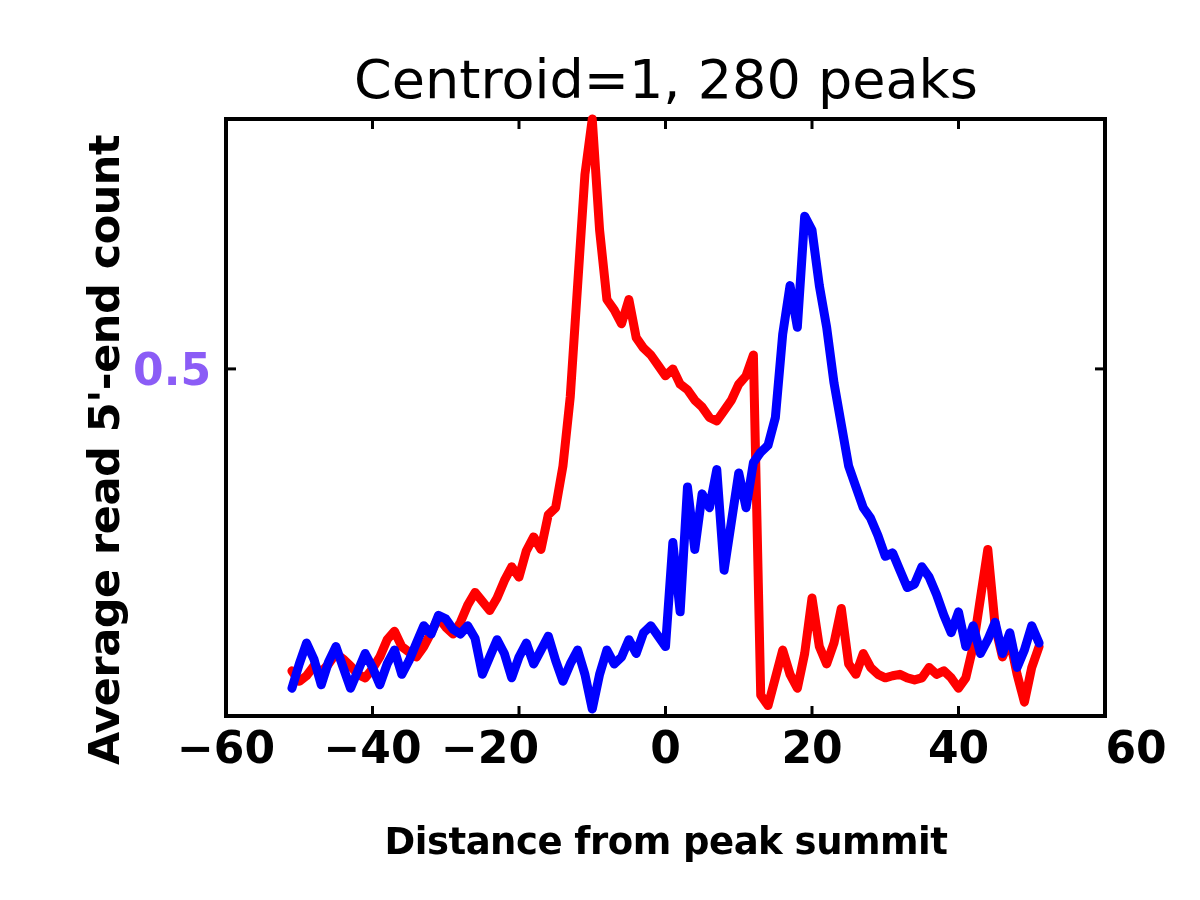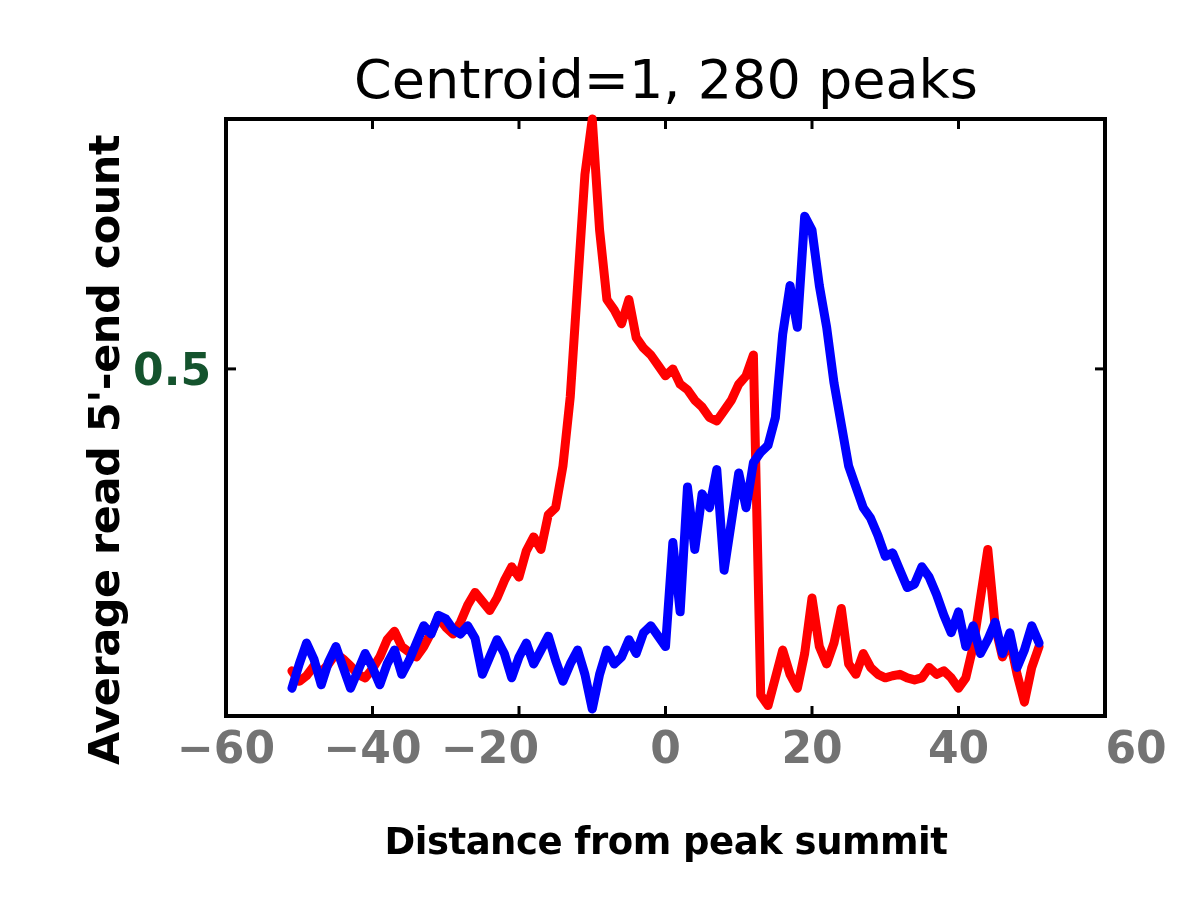--- a/index.html
+++ b/index.html
@@ -40,30 +40,30 @@
     color:#000;
     white-space:nowrap;
     letter-spacing:-0.5px;
     margin-top:40px;
   }
   .xtick{
     position:absolute;
     top:722px;
     font-size:44px;
     font-weight:bold;
-    color:#737373;
+    color:#000000;
     text-align:center;
     white-space:nowrap;
     transform:translateX(-50%);
   }
   .ytick{
     position:absolute;
     font-size:44px;
     font-weight:bold;
-    color:#14532d;
+    color:#8b5cf6;
     white-space:nowrap;
     text-align:right;
     transform:translateY(-50%);
   }
 </style>
 </head>
 <body>
 
 <div id="stage">
 

